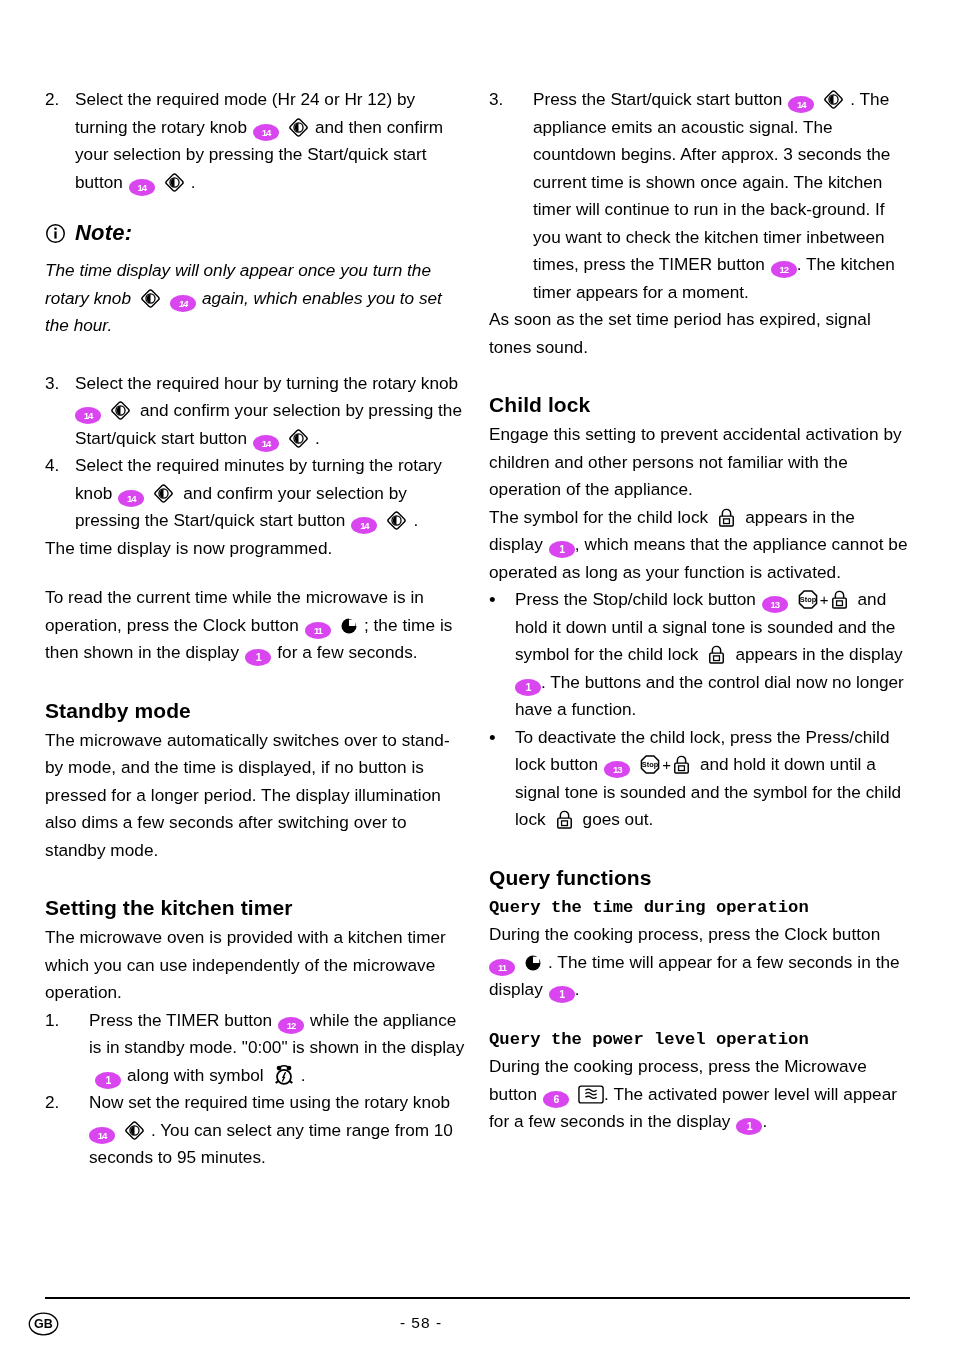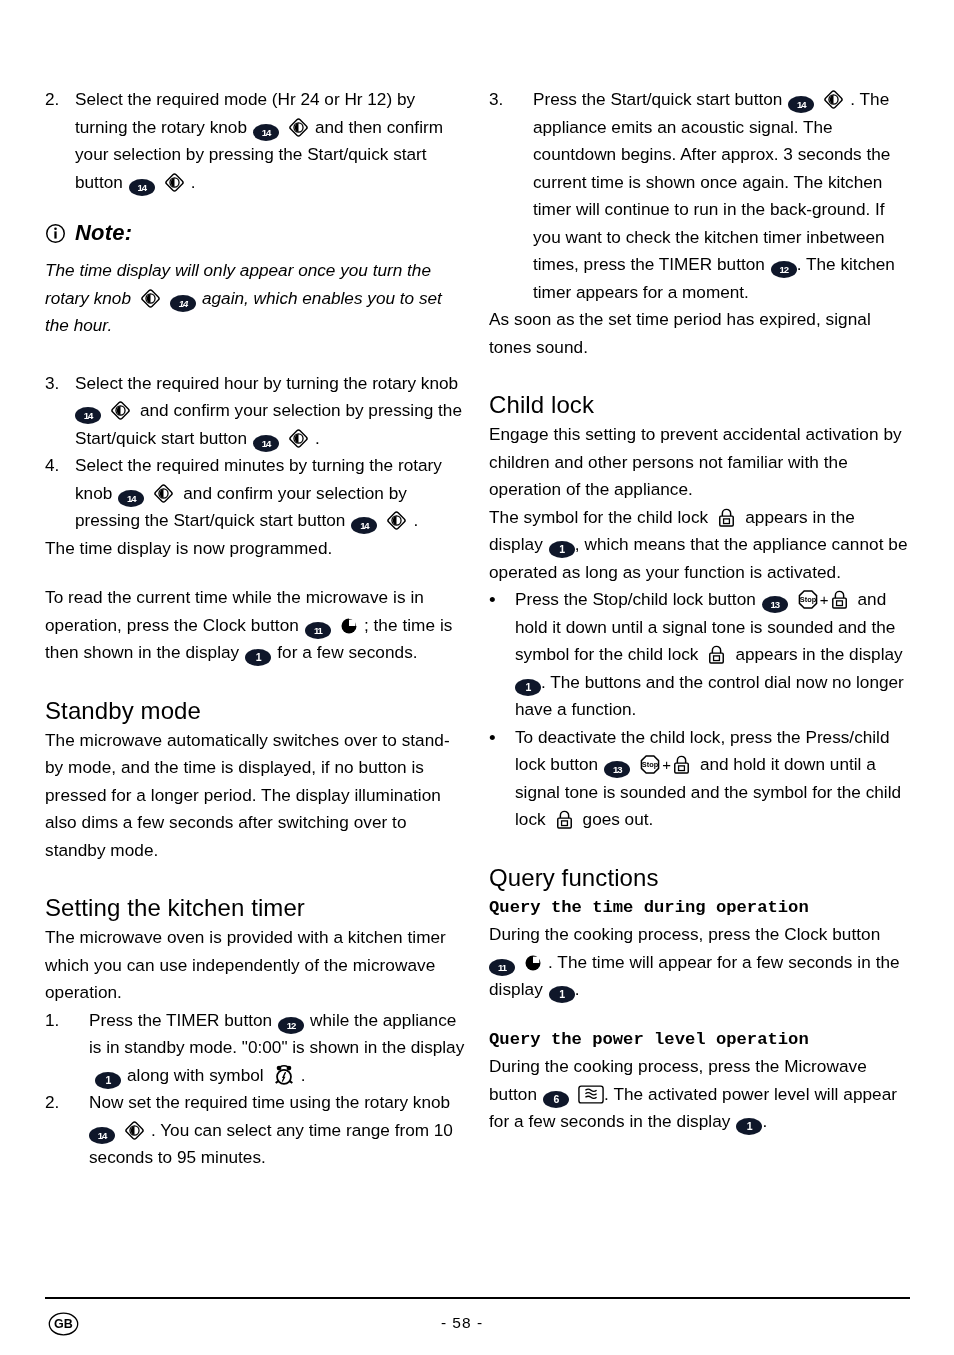--- a/index.html
+++ b/index.html
@@ -37,22 +37,22 @@
   .para {
     font-size: 17.2px;
     line-height: 27.5px;
     letter-spacing: 0.05px;
     margin: 0 0 0 0;
   }
   .gap-md { height: 22px; }
   .gap-lg { height: 30px; }
 
   h2.heading {
-    font-size: 24px;
-    font-weight: normal;
+    font-size: 21px;
+    font-weight: bold;
     line-height: 28px;
     margin: 0 0 2px 0;
     letter-spacing: 0.1px;
   }
   h3.subheading {
     font-size: 17.2px;
     font-weight: bold;
     line-height: 27.5px;
     margin: 0;
     font-family: Liberation Mono, monospace;
@@ -100,21 +100,21 @@
     display: inline-block;
     vertical-align: -3px;
     position: relative;
   }
 
   
   .numbadge {
     width: 26px;
     height: 17px;
     border-radius: 50%;
-    background: #0f172a;
+    background: #d946ef;
     color: #fff;
     font-size: 10.5px;
     font-weight: bold;
     line-height: 17px;
     text-align: center;
     letter-spacing: -0.6px;
     font-family: "Liberation Sans", sans-serif;
     vertical-align: -3px;
   }
   .numbadge.two { font-size: 9.6px; letter-spacing: -1.1px; }
@@ -153,41 +153,39 @@
     width: 865px;
     height: 2px;
     background: #000;
   }
   .footer-gb {
     position: absolute;
     left: 28px;
     top: 1312px;
     width: 31px;
     height: 24px;
-    margin-left: 20px;
   }
   .footer-gb .gb-text {
     position: absolute;
     inset: 0;
     text-align: center;
     line-height: 24px;
     font-size: 12.5px;
     font-weight: bold;
     letter-spacing: 0.2px;
   }
   .footer-page {
     position: absolute;
     left: 0;
     top: 1314px;
     width: 842px;
     text-align: center;
     font-size: 15.5px;
     letter-spacing: 1px;
     font-family: "Liberation Sans", sans-serif;
-    padding-left: 41px;
   }
 </style>
 </head>
 <body>
 
 <div class="page">
 
   <div class="columns">
 
     <div class="col">

